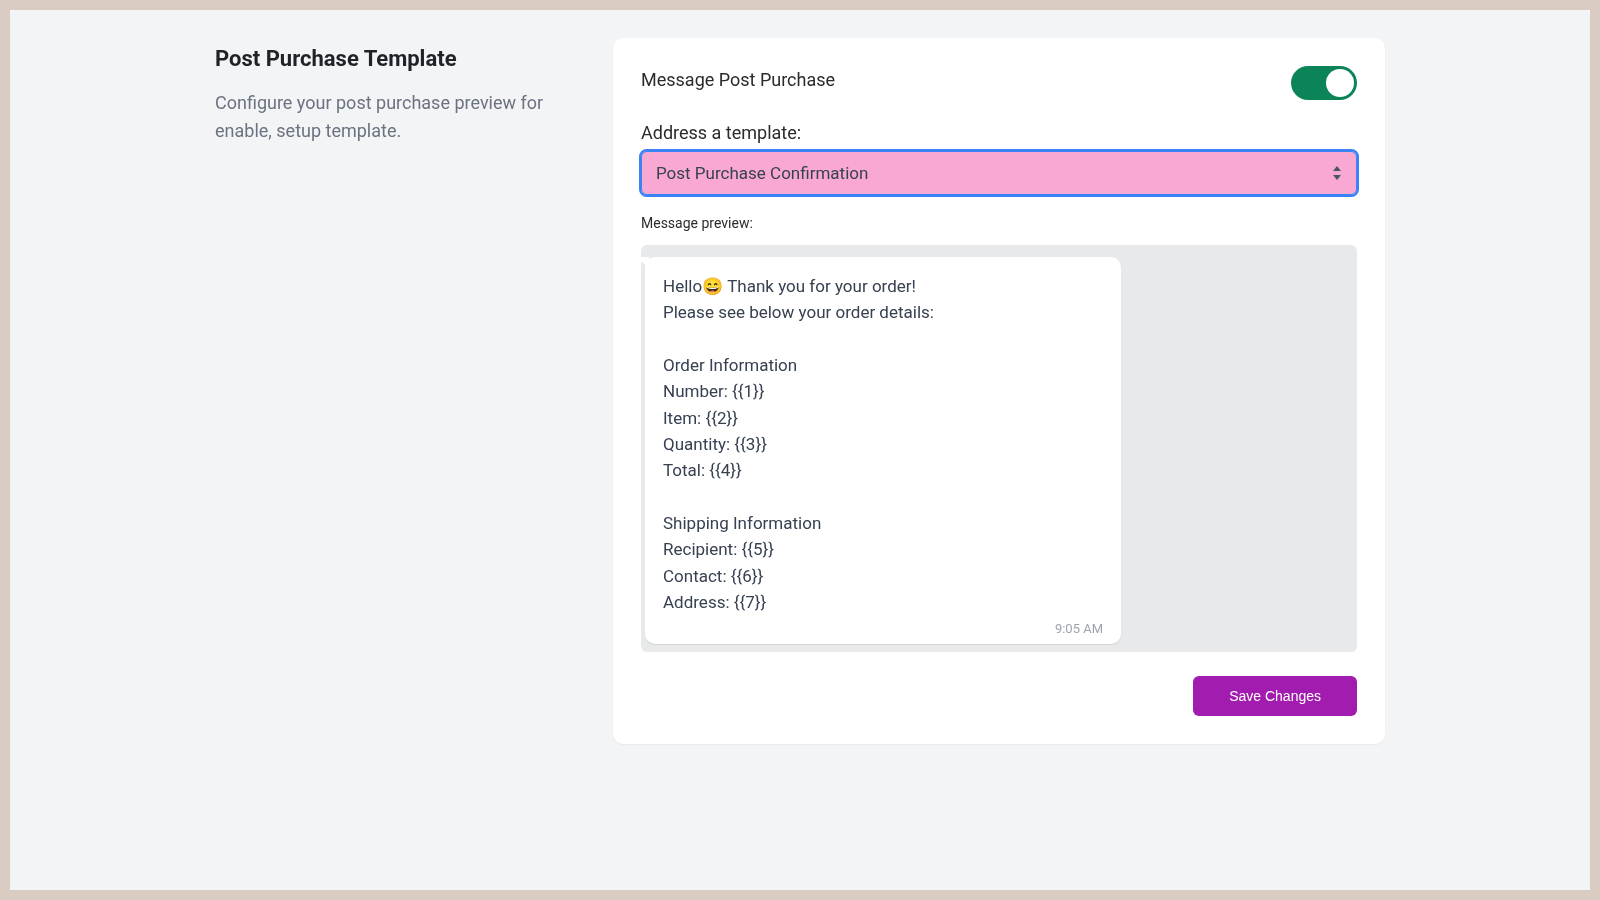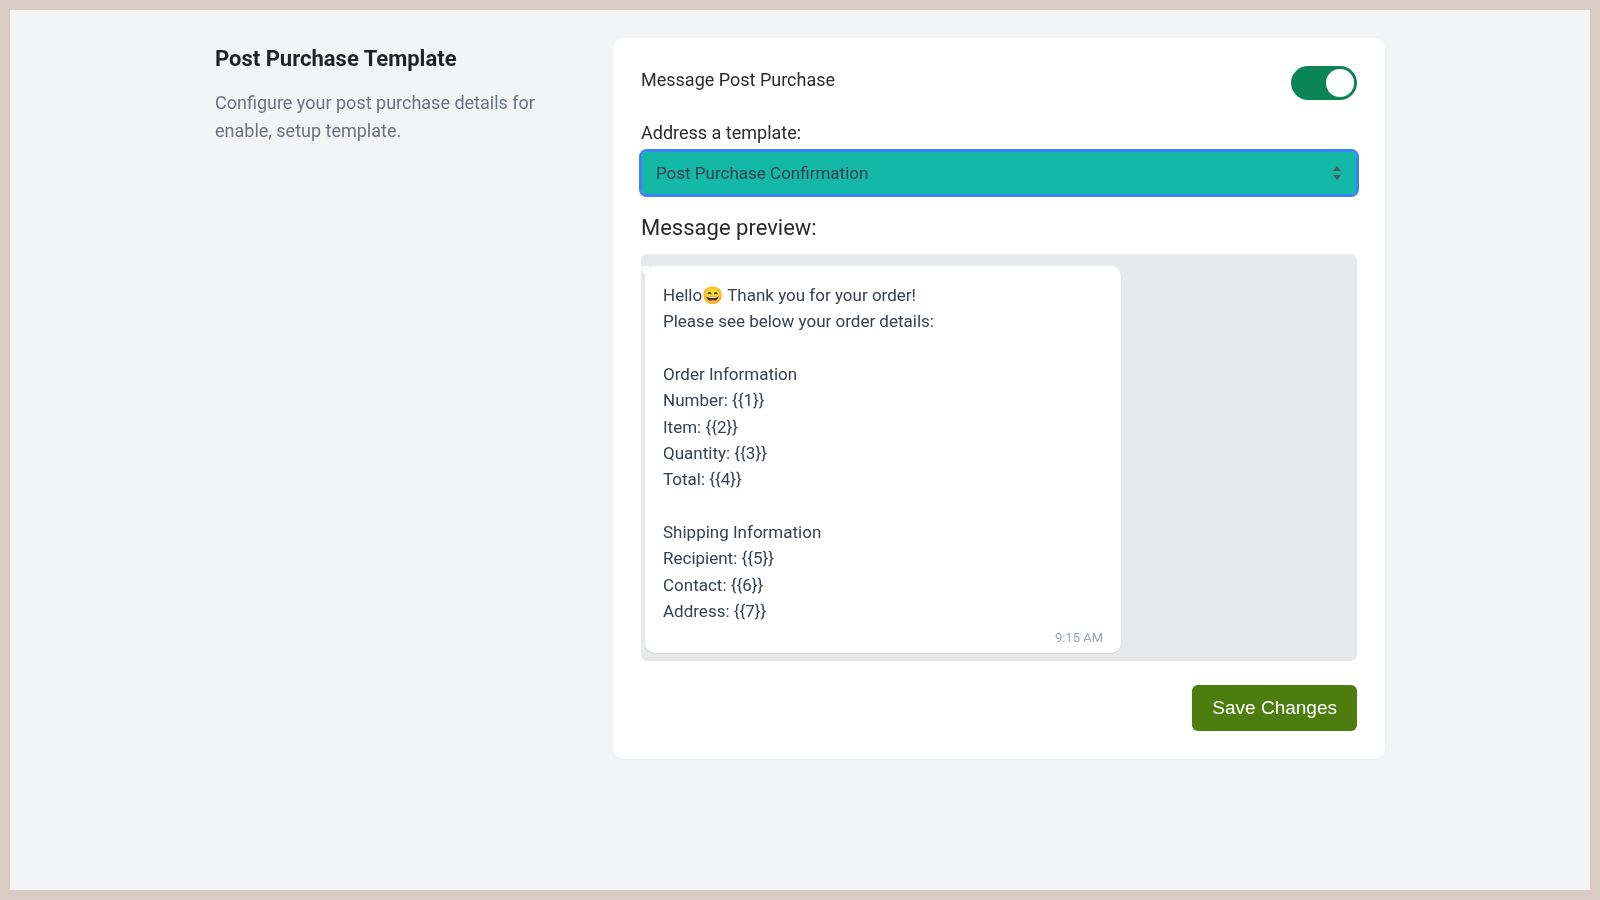--- a/index.html
+++ b/index.html
@@ -74,21 +74,21 @@
     background: #fff;
     border-radius: 50%;
   }
   
   .select-wrap { margin-bottom: 20px; }
   .select {
     width: 100%;
     height: 44px;
     border: 1px solid #d1d5db;
     border-radius: 6px;
-    background: #14b8a6;
+    background: #f9a8d4;
     display: flex;
     align-items: center;
     justify-content: space-between;
     padding: 0 14px;
     font-size: 17px;
     color: #374151;
     cursor: pointer;
   }
   .select.focused {
     outline: 2px solid #3b82f6;
@@ -110,21 +110,21 @@
     border-right: 4px solid transparent;
     border-bottom: 5px solid #4b5563;
   }
   .chevrons .tri-down {
     width: 0; height: 0;
     border-left: 4px solid transparent;
     border-right: 4px solid transparent;
     border-top: 5px solid #4b5563;
   }
   
-  .preview-label { font-size: 22px; margin-bottom: 14px; }
+  .preview-label { font-size: 14px; margin-bottom: 14px; }
   .preview-box {
     background: #e7e9eb;
     border-radius: 6px;
     padding: 12px 12px 8px 4px;
   }
   .bubble {
     background: #ffffff;
     width: 68%;
     border-radius: 10px;
     box-shadow: 0 1px 1px rgba(0,0,0,0.1);
@@ -152,37 +152,37 @@
     color: #9ca3af;
     text-align: right;
     margin-top: 6px;
   }
   .actions {
     margin-top: 24px;
     display: flex;
     justify-content: flex-end;
   }
   .btn-primary {
-    background: #4d7c0f;
+    background: #a21caf;
     color: #fff;
     border: none;
     border-radius: 6px;
-    padding: 12px 20px;
-    font-size: 19px;
+    padding: 12px 36px;
+    font-size: 14px;
     cursor: pointer;
   }
 </style>
 </head>
 <body>
 
 <div class="page">
   <div class="container">
     <div class="left-col">
       <h1>Post Purchase Template</h1>
-      <p>Configure your post purchase details for enable, setup template.</p>
+      <p>Configure your post purchase preview for enable, setup template.</p>
     </div>
 
     <div class="card">
       <div class="row-flex">
         <div class="label">Message Post Purchase</div>
         <div class="toggle">
           <div class="knob"></div>
         </div>
       </div>
 
@@ -208,21 +208,21 @@
 Order Information
 Number: {{1}}
 Item: {{2}}
 Quantity: {{3}}
 Total: {{4}}
 
 Shipping Information
 Recipient: {{5}}
 Contact: {{6}}
 Address: {{7}}</div>
-            <div class="time">9:15 AM</div>
+            <div class="time">9:05 AM</div>
           </div>
         </div>
       </div>
 
       <div class="actions">
         <button class="btn-primary">Save Changes</button>
       </div>
     </div>
   </div>
 </div>

